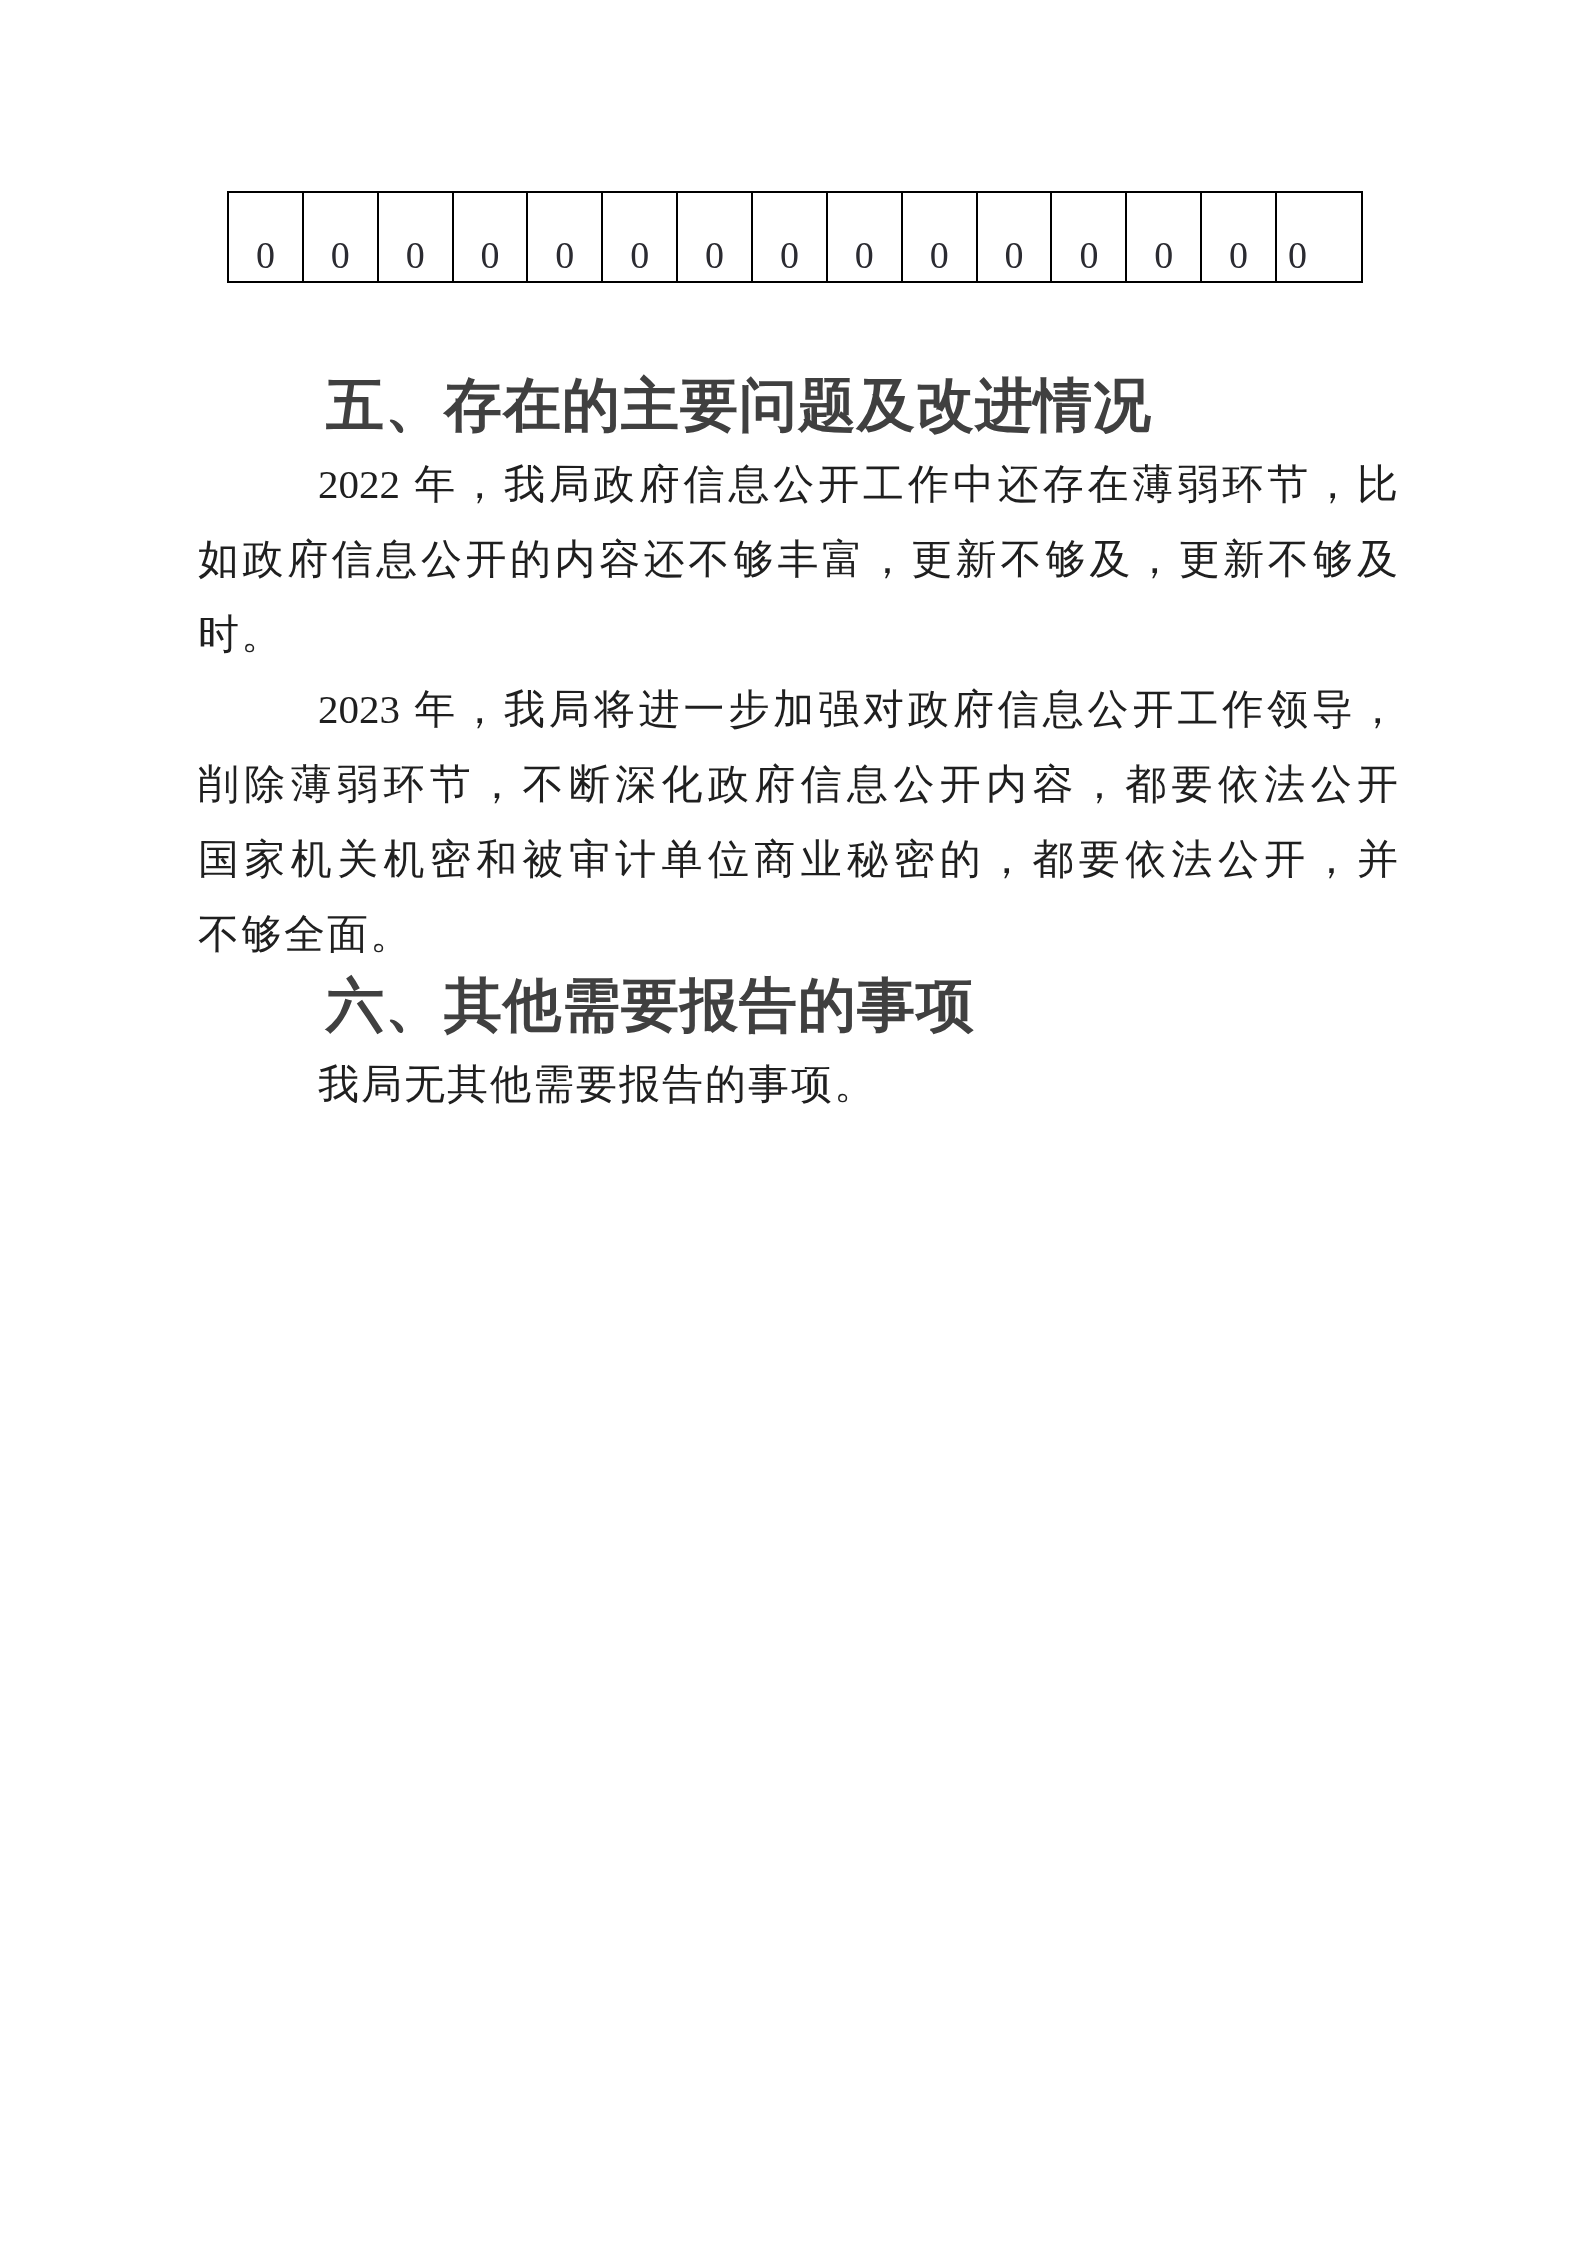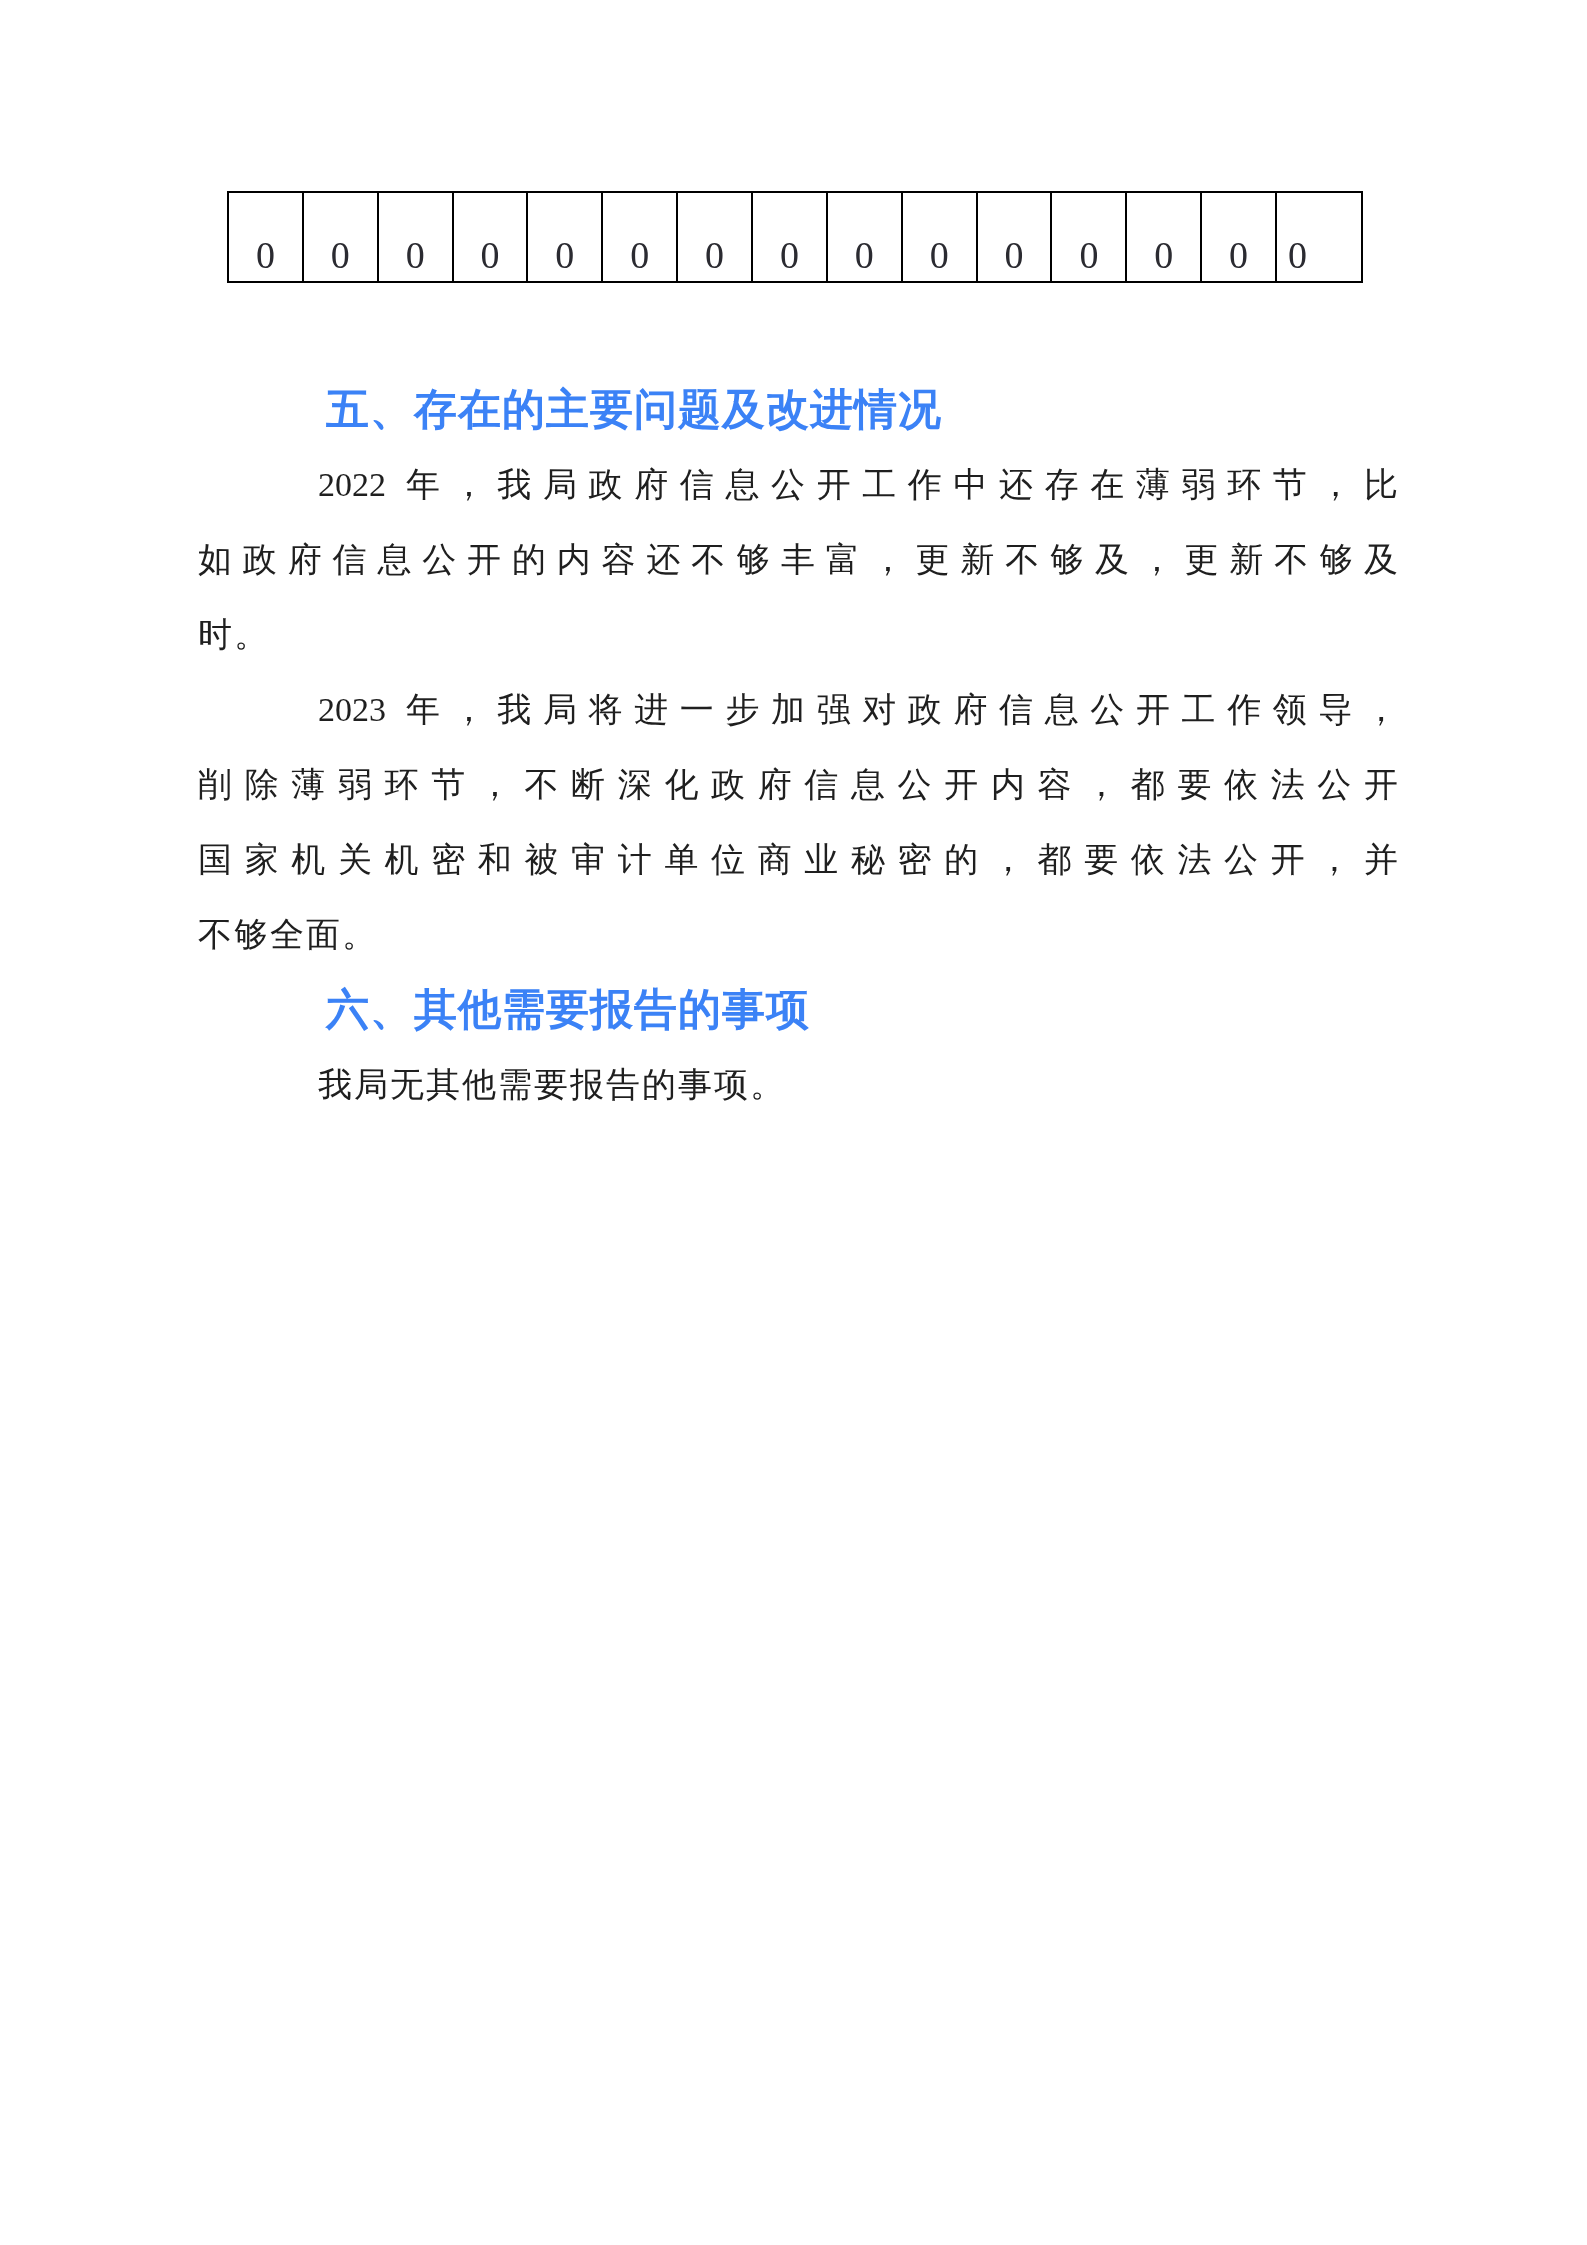--- a/index.html
+++ b/index.html
@@ -48,39 +48,39 @@
   
   .text-block {
     position: absolute;
     left: 198px;
     top: 372px;
     width: 1200px;
   }
   .line {
     height: 75px;
     line-height: 75px;
-    font-size: 34px;
+    font-size: 41px;
     color: #1f1f1f;
     letter-spacing: 2px;
     white-space: nowrap;
   }
   .line.just {
     white-space: normal;
     text-align: justify;
     text-align-last: justify;
     letter-spacing: 0;
   }
   .line.indent {
     padding-left: 120px;
   }
   .line.heading {
-    font-family: Liberation Sans, sans-serif;
+    font-family: Liberation Mono, monospace;
     font-weight: 700;
-    font-size: 43px;
-    color: #3b82f6;
+    font-size: 58px;
+    color: #404040;
     letter-spacing: 1px;
     padding-left: 128px;
   }
 </style>
 </head>
 <body>
 
 <div class="page">
 
   <div class="zero-table">

